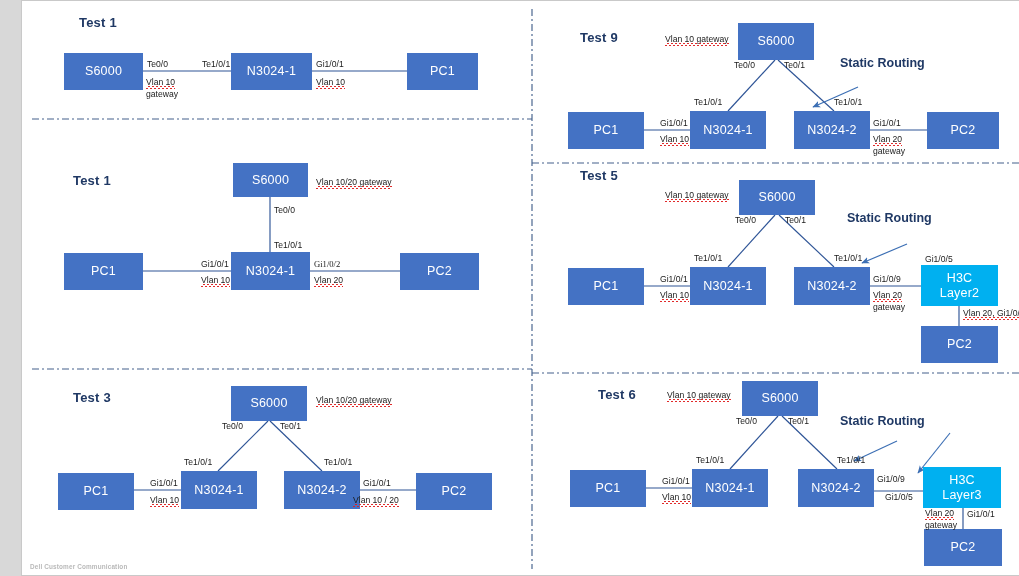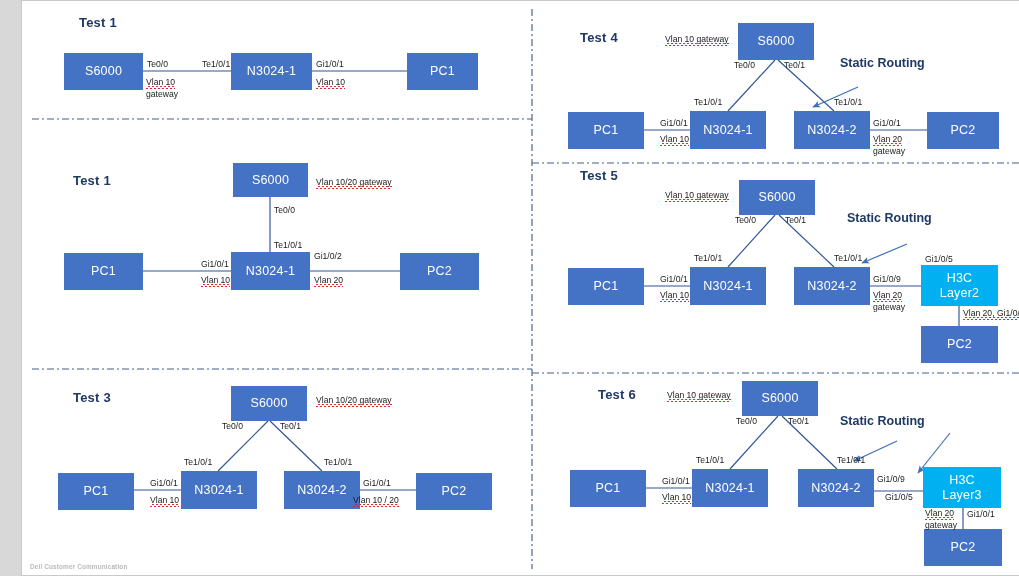--- a/index.html
+++ b/index.html
@@ -190,21 +190,21 @@
   </div>
   <div class="node blue" style="left:378px; top:252px; width:79px; height:37px;">
     <span>PC2</span>
   </div>
 
   <div class="lbl" style="left:294px; top:176px;"><span class="sp">Vlan 10/20 gateway</span></div>
   <div class="lbl" style="left:252px; top:204px;">Te0/0</div>
   <div class="lbl" style="left:252px; top:239px;">Te1/0/1</div>
   <div class="lbl" style="left:179px; top:258px;">Gi1/0/1</div>
   <div class="lbl" style="left:179px; top:274px;"><span class="sp">Vlan 10</span></div>
-  <div class="lbl" style="left:292px; top:250px;">Gi1/0/2</div>
+  <div class="lbl" style="left:292px; top:258px;font-family:Liberation Serif, serif;">Gi1/0/2</div>
   <div class="lbl" style="left:292px; top:274px;"><span class="sp">Vlan 20</span></div>
 
   <div class="test-title" style="left:51px; top:389px;">Test 3</div>
 
   <div class="node blue" style="left:209px; top:385px; width:76px; height:35px;">
     <span>S6000</span>
   </div>
   <div class="node blue" style="left:159px; top:470px; width:76px; height:38px;">
     <span>N3024-1</span>
   </div>
@@ -221,21 +221,21 @@
   <div class="lbl" style="left:294px; top:394px;"><span class="sp">Vlan 10/20 gateway</span></div>
   <div class="lbl" style="left:200px; top:420px;">Te0/0</div>
   <div class="lbl" style="left:258px; top:420px;">Te0/1</div>
   <div class="lbl" style="left:162px; top:456px;">Te1/0/1</div>
   <div class="lbl" style="left:302px; top:456px;">Te1/0/1</div>
   <div class="lbl" style="left:128px; top:477px;">Gi1/0/1</div>
   <div class="lbl" style="left:128px; top:494px;"><span class="sp">Vlan 10</span></div>
   <div class="lbl" style="left:341px; top:477px;">Gi1/0/1</div>
   <div class="lbl" style="left:331px; top:494px;"><span class="sp">Vlan 10 / 20</span></div>
 
-  <div class="test-title" style="left:558px; top:29px;">Test 4</div>
+  <div class="test-title" style="left:558px; top:29px;">Test 9</div>
 
   <div class="node blue" style="left:716px; top:22px; width:76px; height:37px;">
     <span>S6000</span>
   </div>
   <div class="node blue" style="left:668px; top:110px; width:76px; height:38px;">
     <span>N3024-1</span>
   </div>
   <div class="node blue" style="left:772px; top:110px; width:76px; height:38px;">
     <span>N3024-2</span>
   </div>

